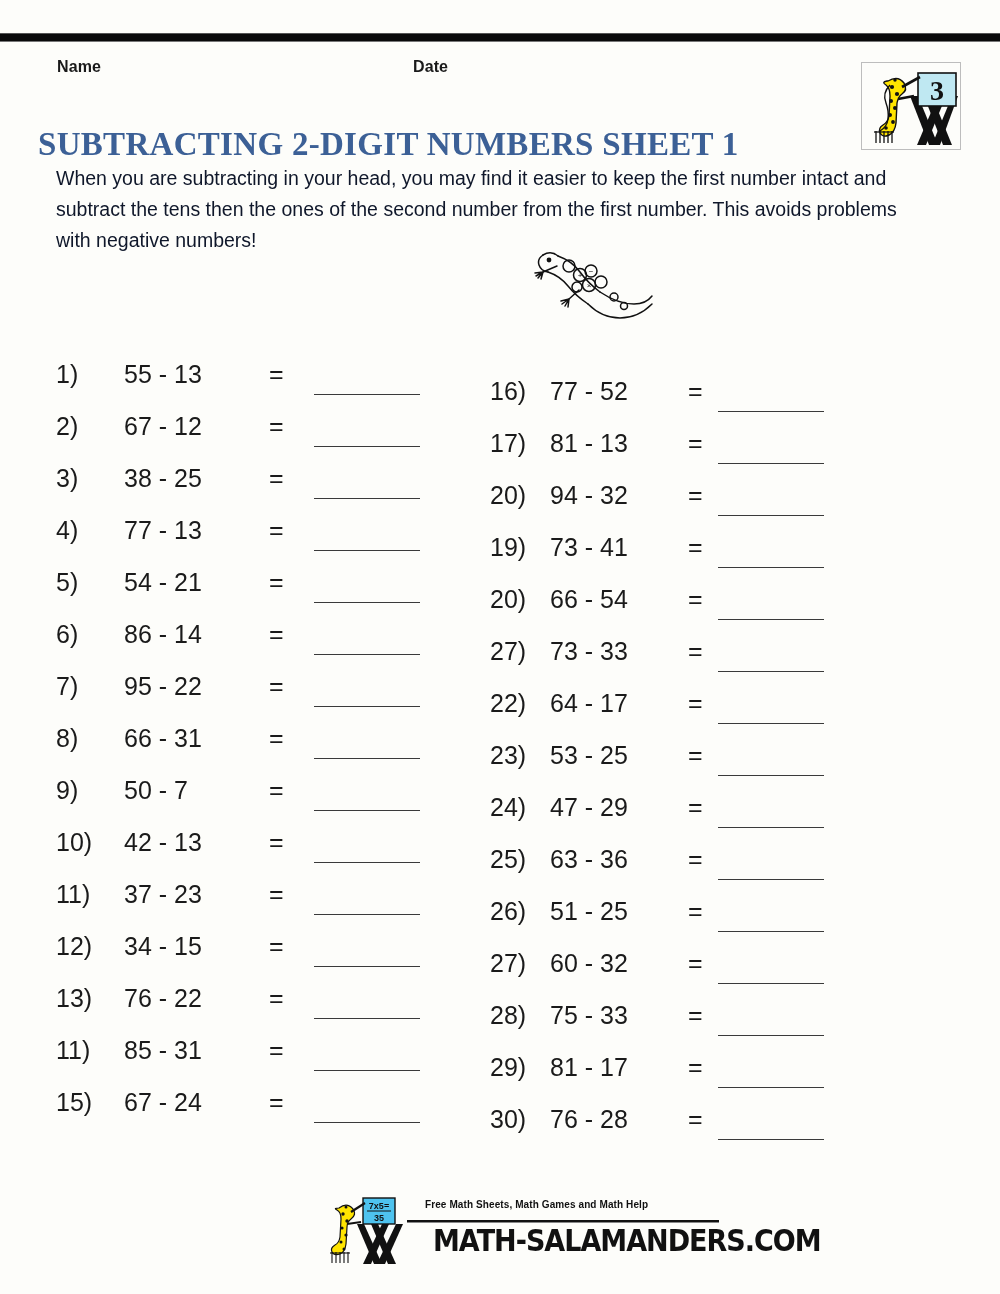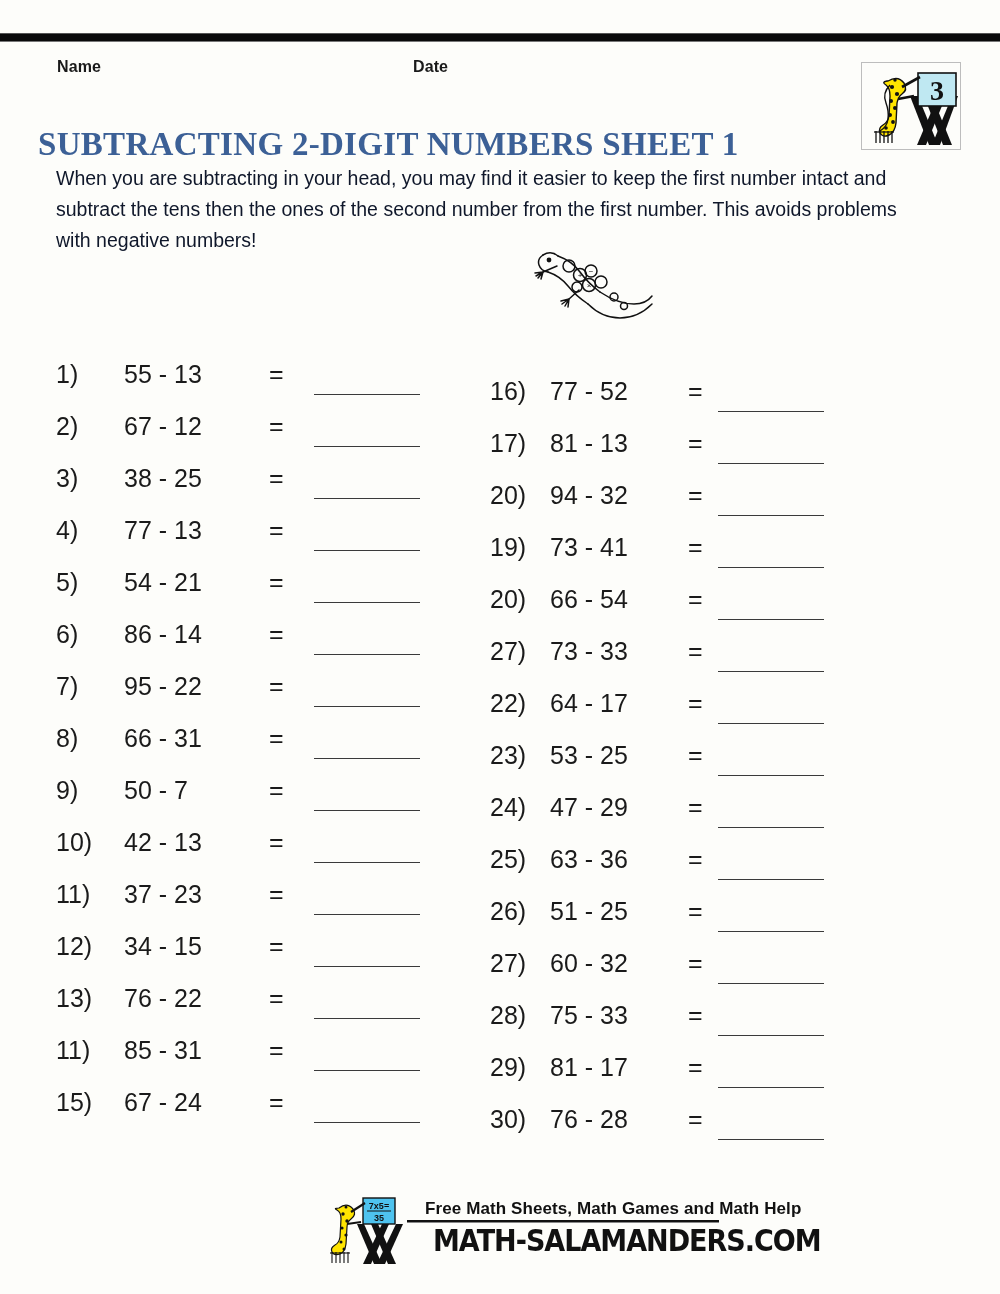--- a/index.html
+++ b/index.html
@@ -163,21 +163,21 @@
     position: absolute;
     left: 326px;
     top: 0;
     width: 390px;
     height: 76px;
   }
   #footer-tagline {
     position: absolute;
     left: 96px;
     top: 7px;
-    font-size: 17px;
+    font-size: 10px;
     font-weight: 700;
     color: #111;
     letter-spacing: .1px;
     white-space: nowrap;
   }
   #footer-rule {
     position: absolute;
     left: 78px;
     top: 27px;
     width: 312px;

